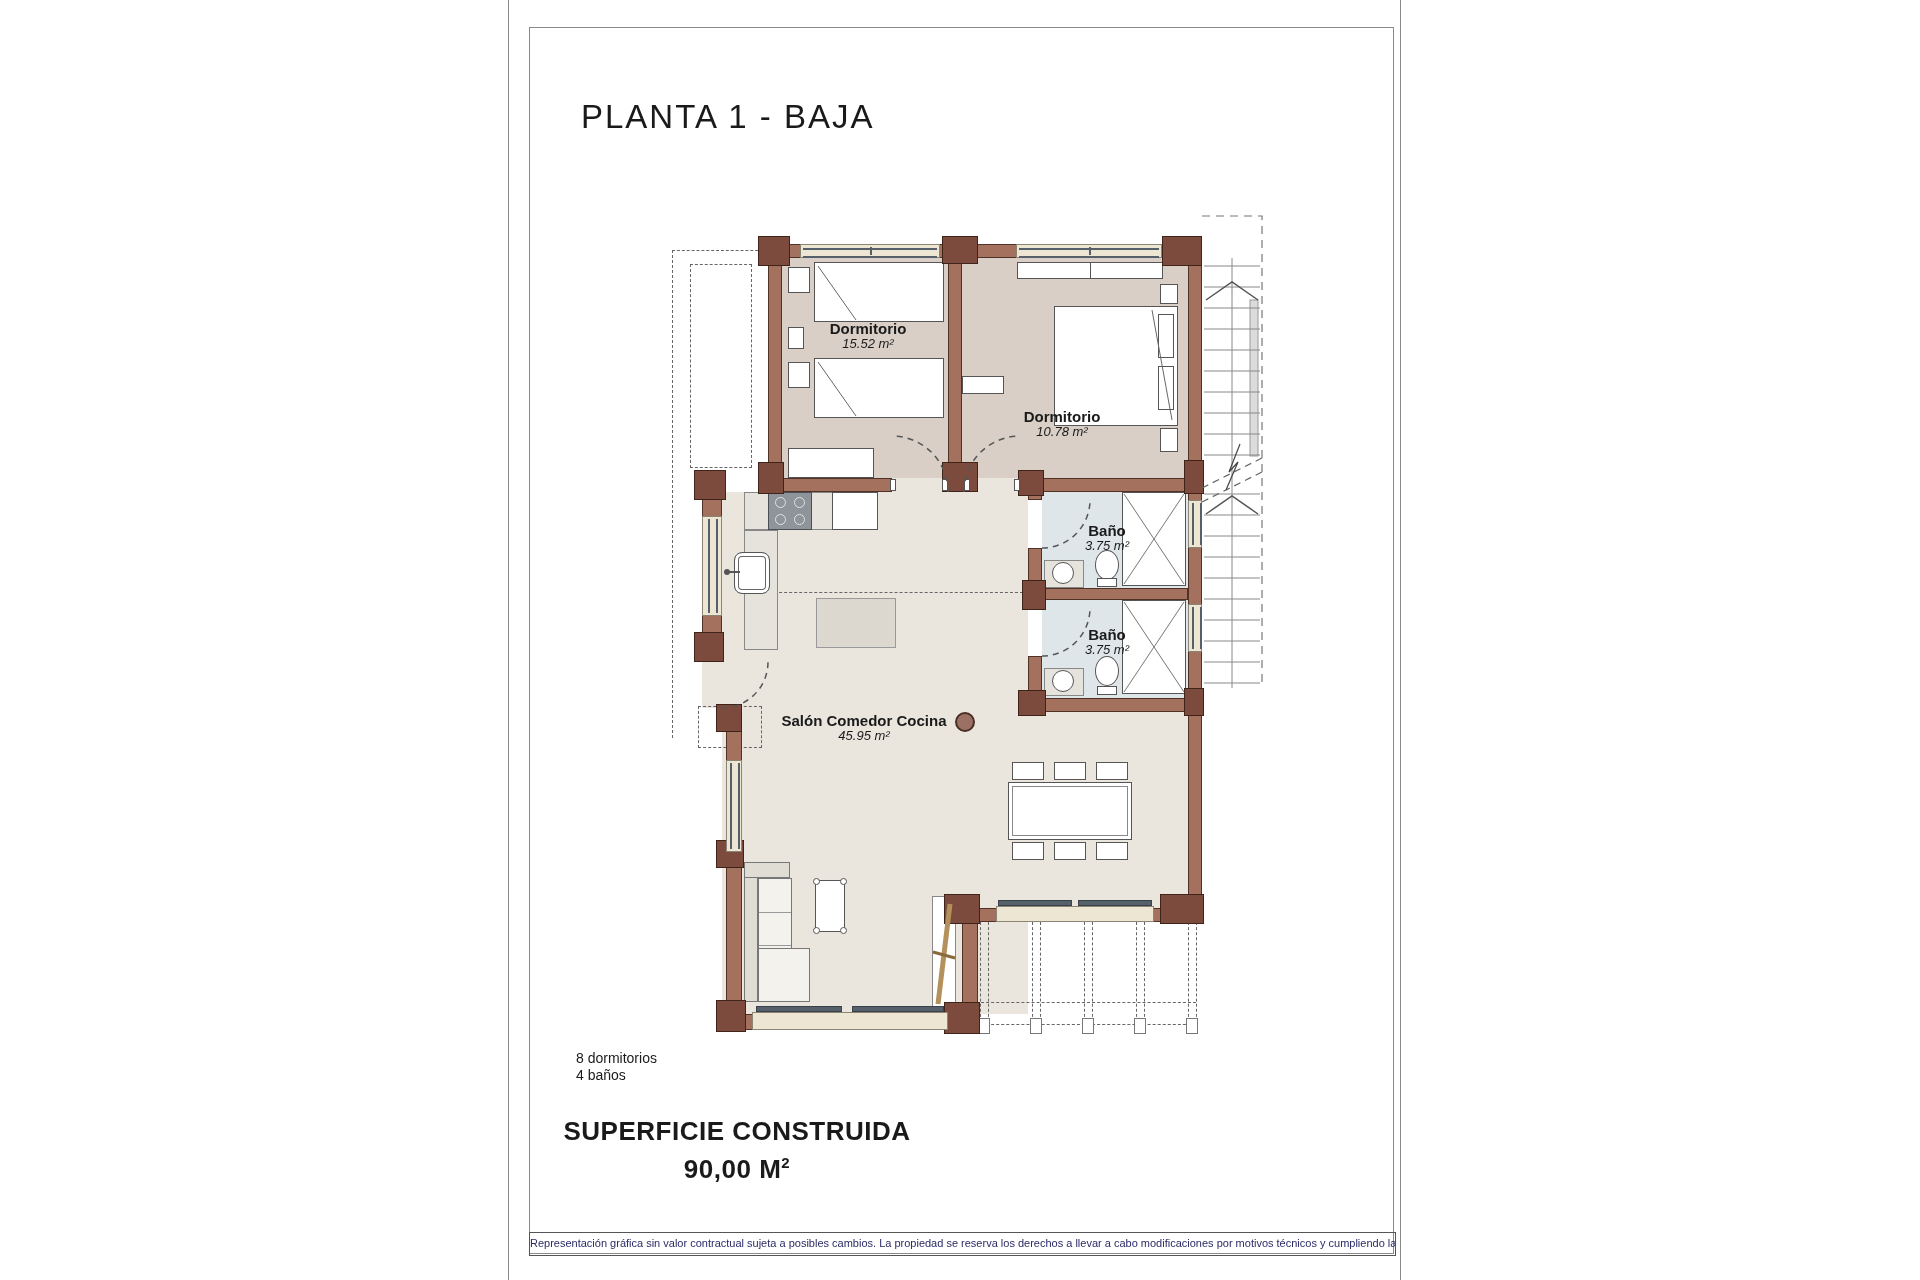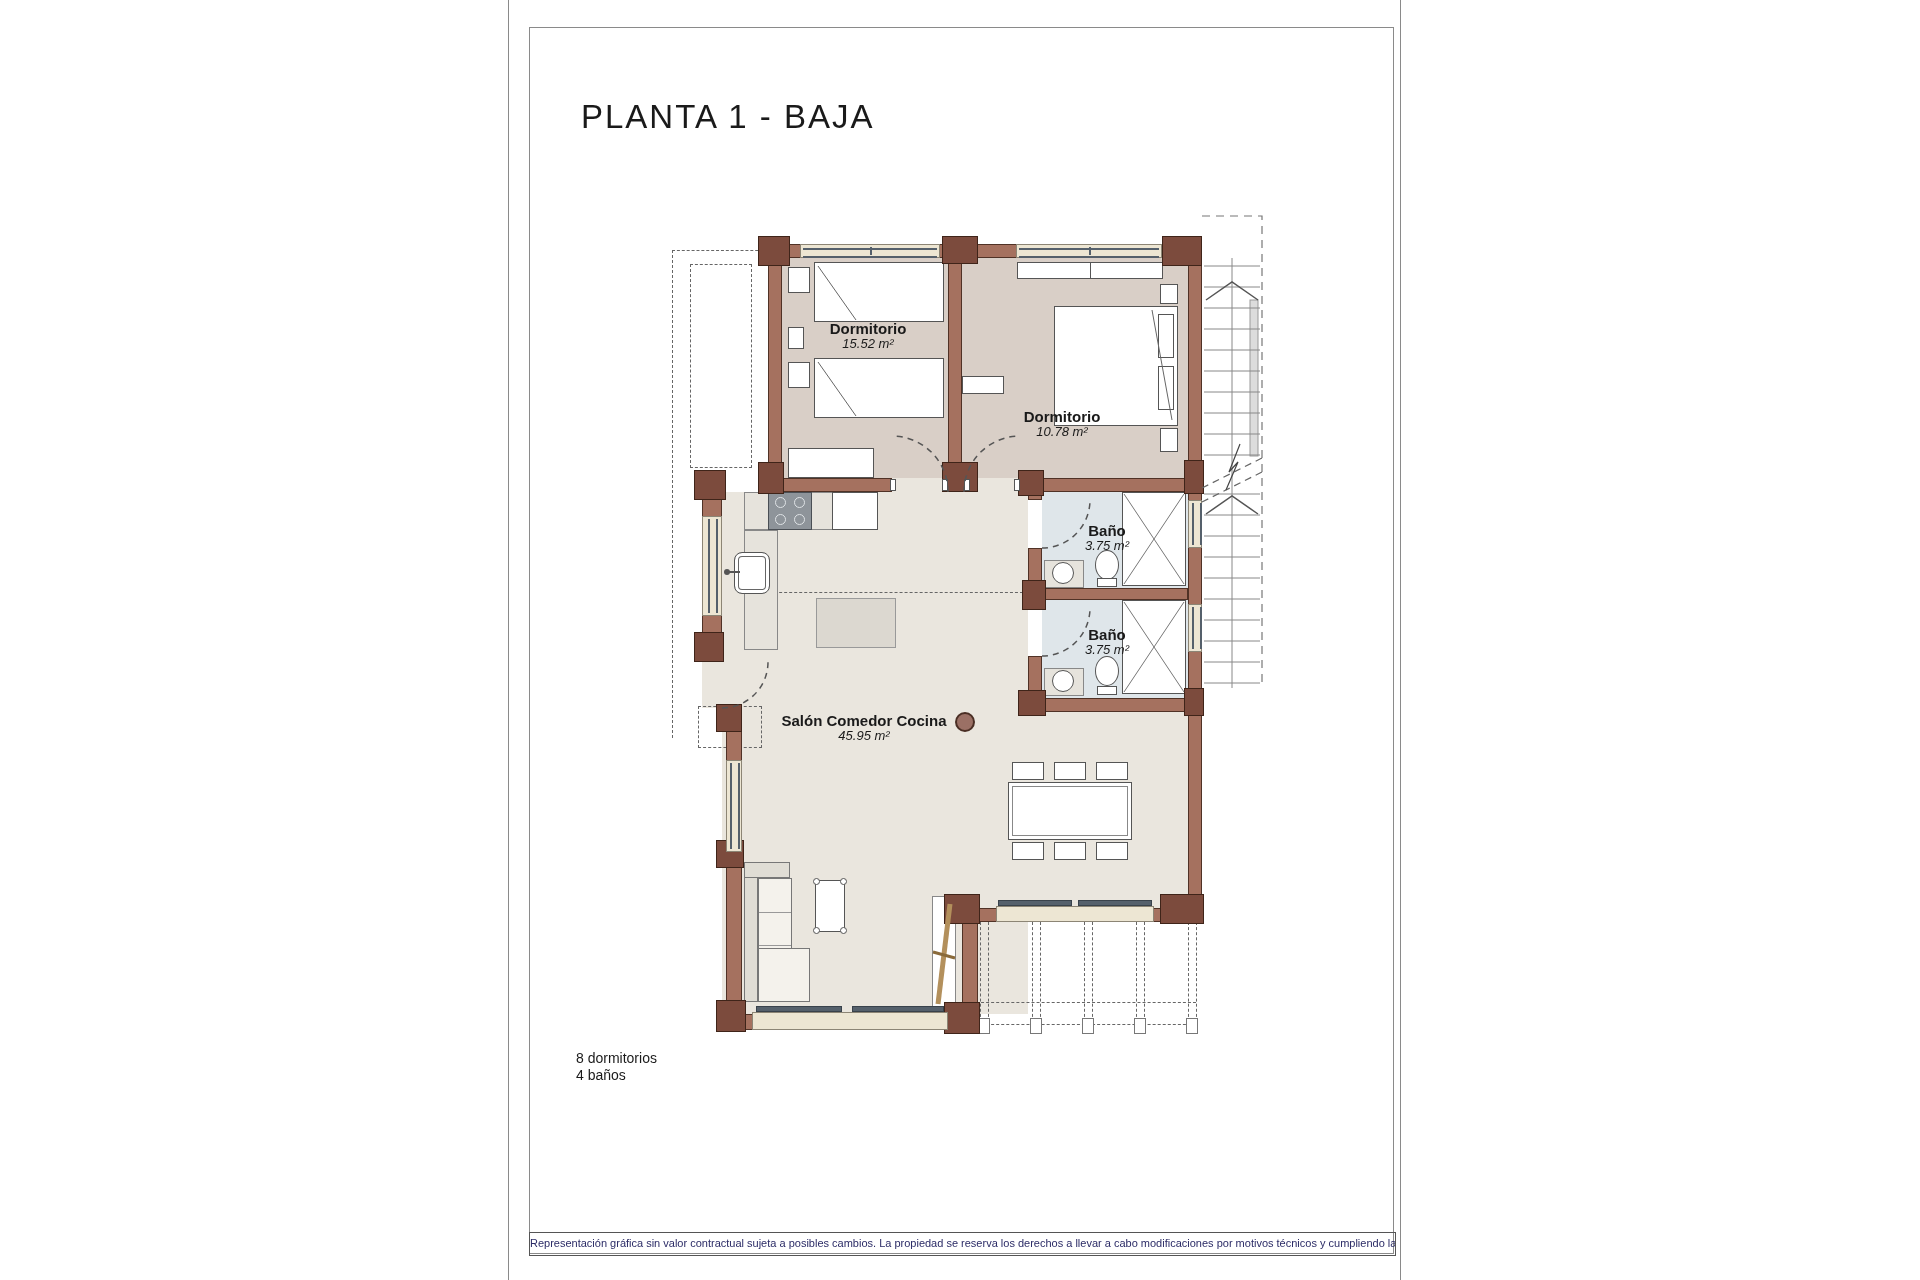--- a/index.html
+++ b/index.html
@@ -285,14 +285,16 @@
 <div class="room-label" style="left:864px;top:712px">
   <div class="nm">Salón Comedor Cocina</div>
   <div class="ar">45.95 m²</div>
 </div>
 
 <div class="summary" style="left:576px;top:1050px">
   <div>8 dormitorios</div>
   <div>4 baños</div>
 </div>
 <div class="surface" style="left:737px;top:1116px">
+  <div>SUPERFICIE CONSTRUIDA</div>
+  <div><span>90,00 M</span><sup>2</sup></div>
 </div>
 <div class="disclaimer" style="left:529px;top:1232px;width:865px;height:22px">Representación gráfica sin valor contractual sujeta a posibles cambios. La propiedad se reserva los derechos a llevar a cabo modificaciones por motivos técnicos y cumpliendo la normativa vigente.</div>
 
 </body></html>

